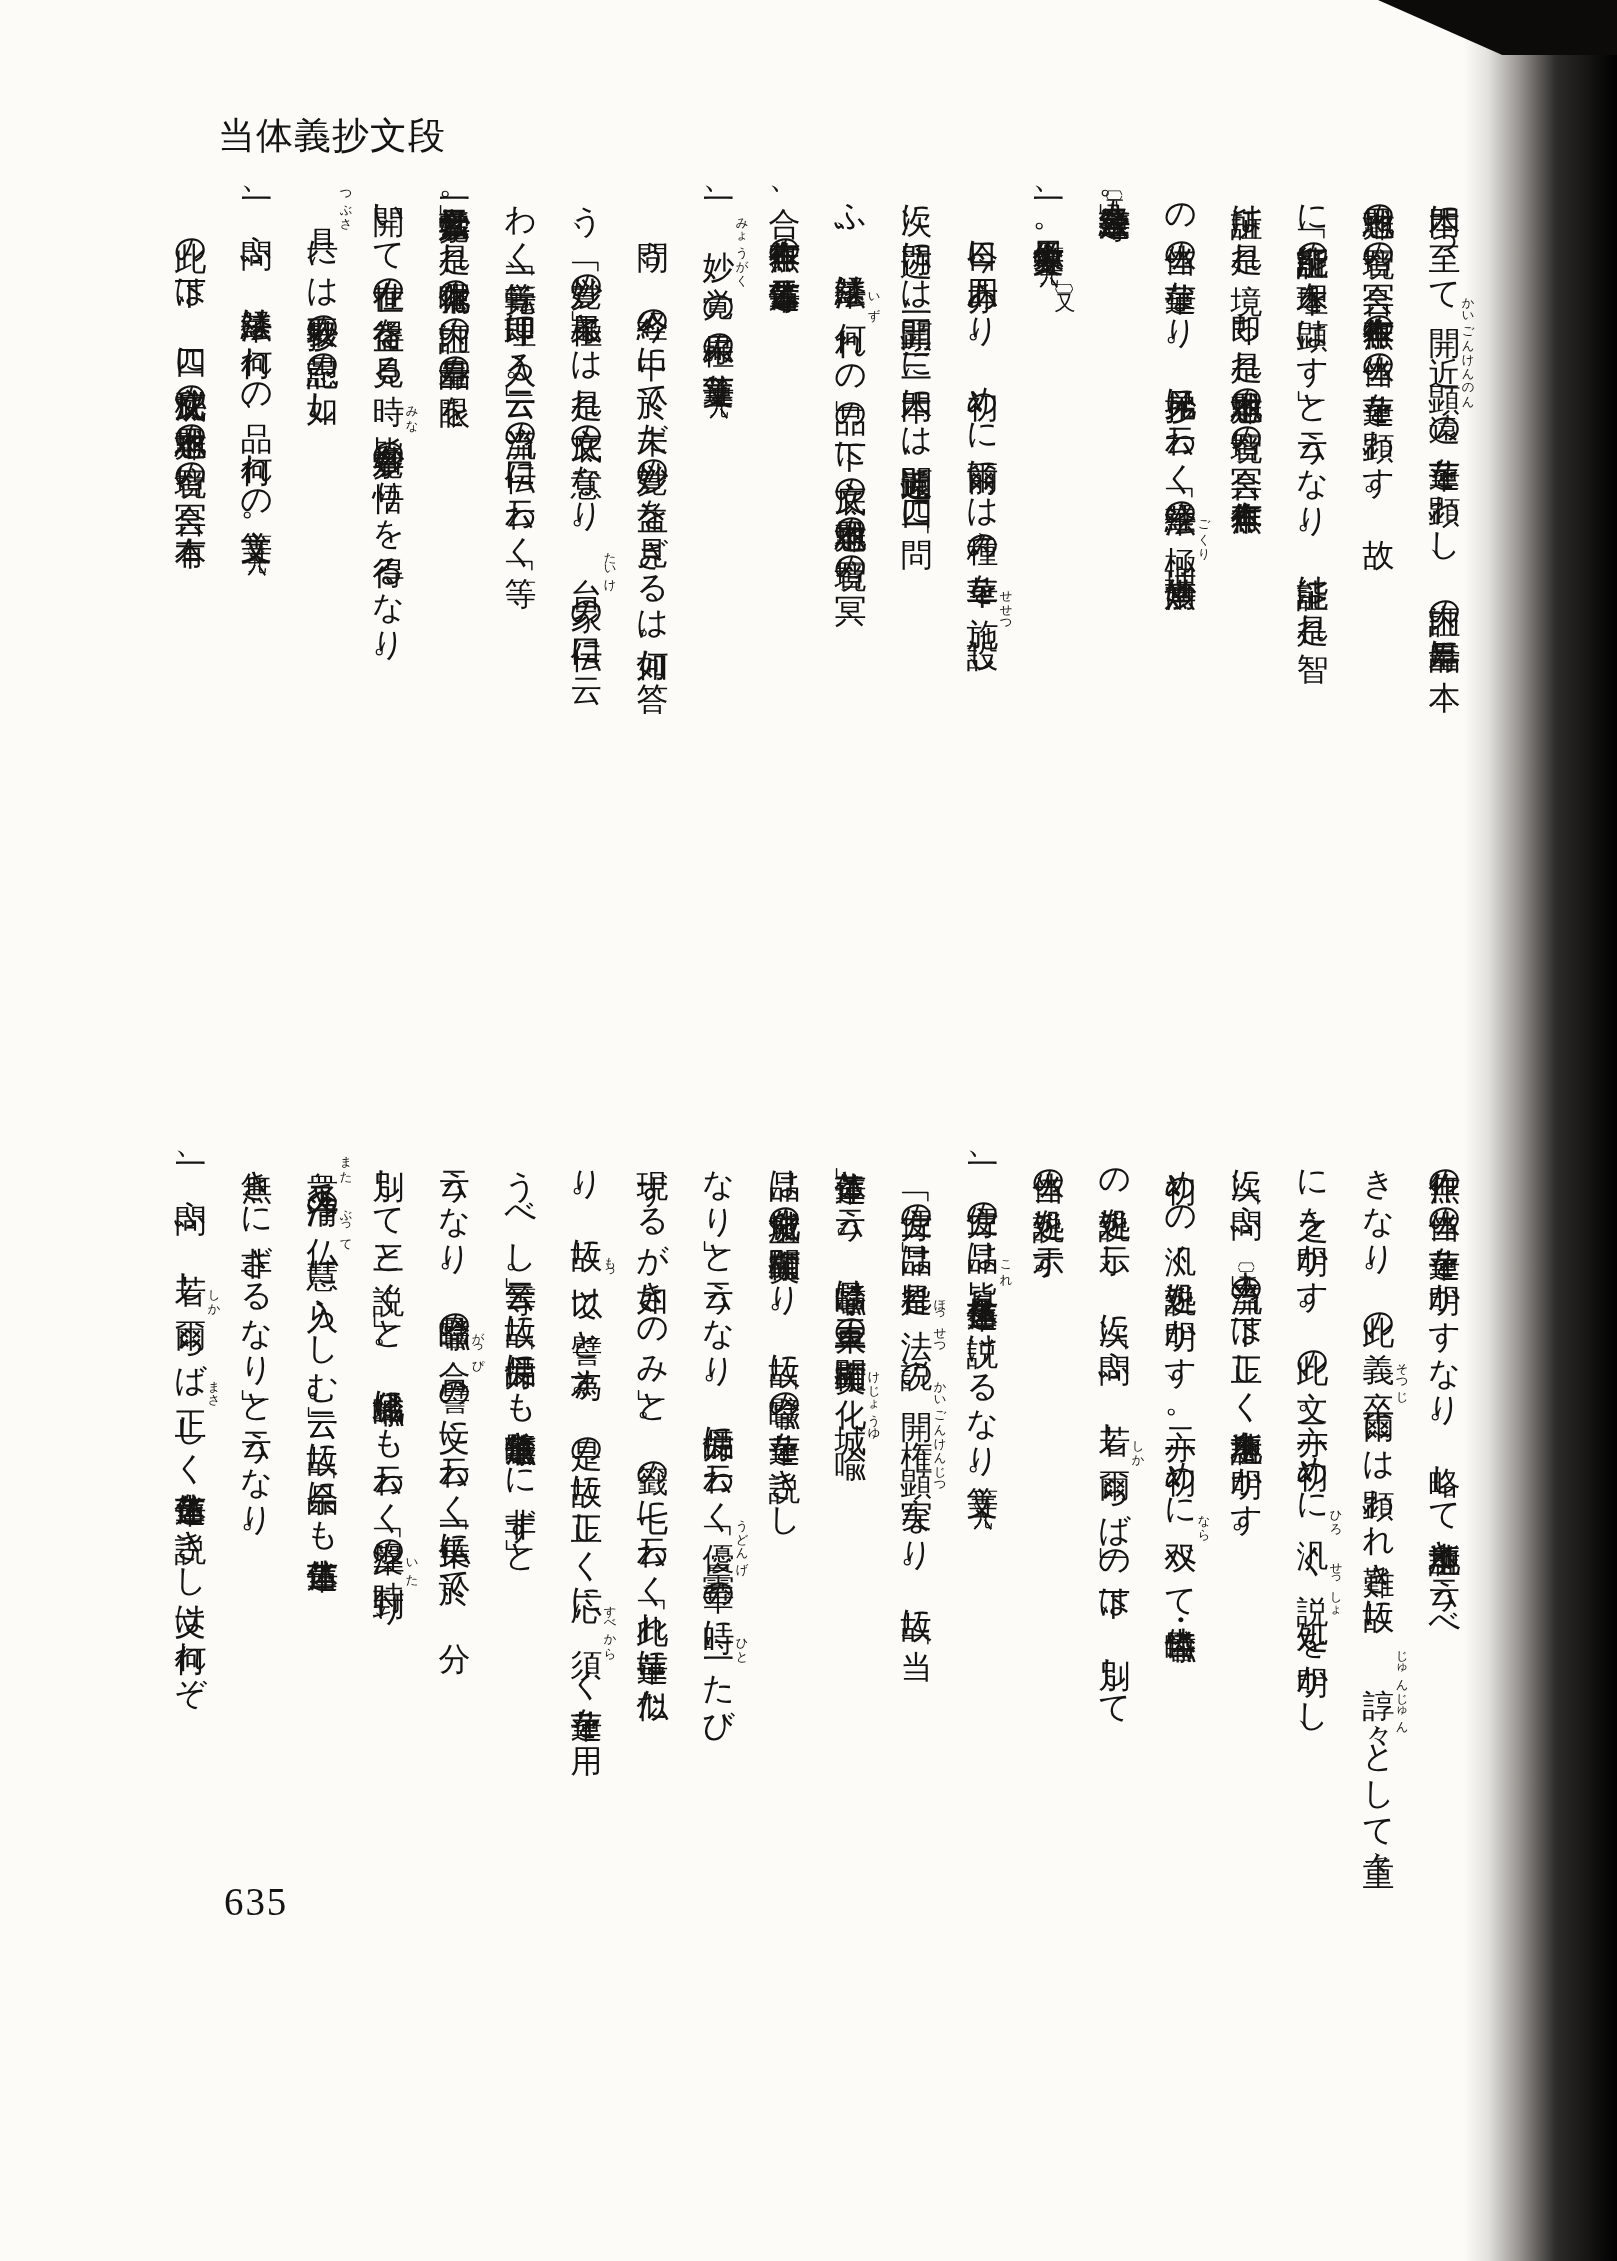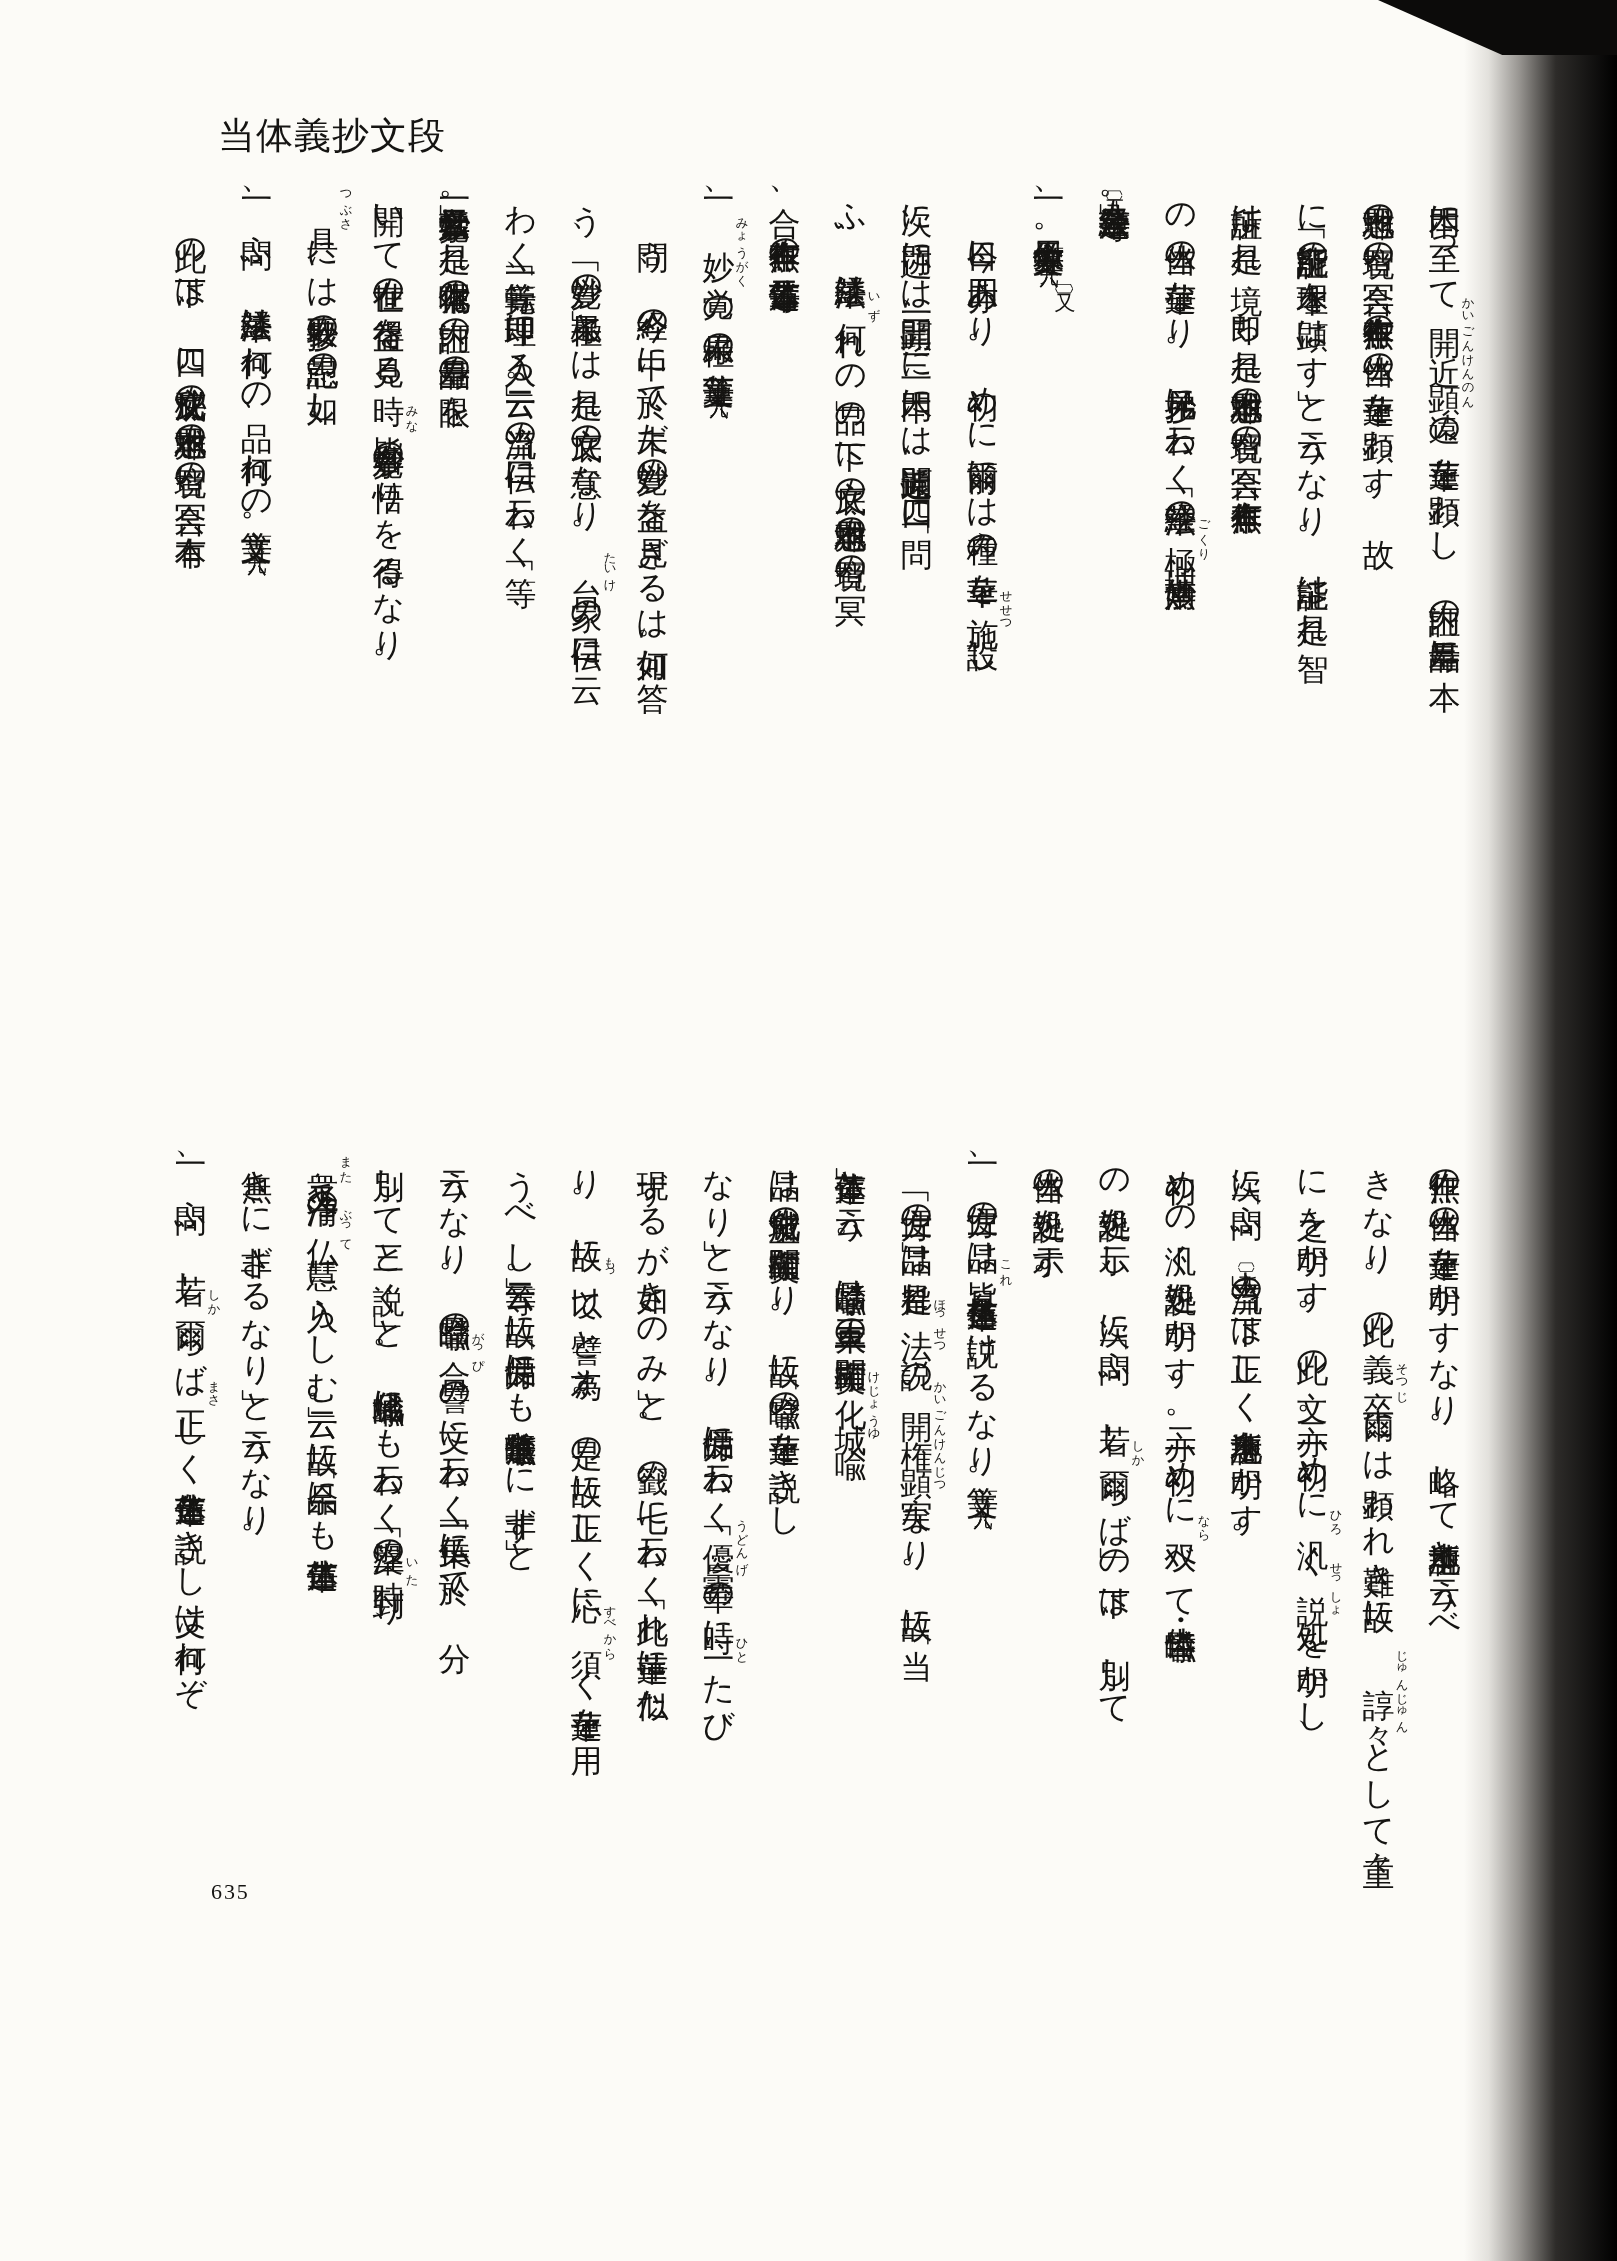--- a/index.html
+++ b/index.html
@@ -47,22 +47,22 @@
   }
   .vblock .ref{font-size:19px;letter-spacing:0;}
   .top-block{left:167px;top:182px;width:1311px;height:897px;}
   .bottom-block{left:167px;top:1147px;width:1311px;height:906px;}
   .margin-note{
     position:absolute;left:1051px;top:277px;
     writing-mode:vertical-rl;text-orientation:upright;
     font-size:21px;letter-spacing:0;
   }
   .page-number{
-    position:absolute;left:211px;top:1879px;
-    font-size:22px;letter-spacing:1.9px;
+    position:absolute;left:224px;top:1879px;
+    font-size:39px;letter-spacing:1.9px;
   }
 </style>
 </head>
 <body>
 
 <div class="page">
 
   <div class="scan-band"></div>
   <div class="scan-wedge-top"></div>
 

